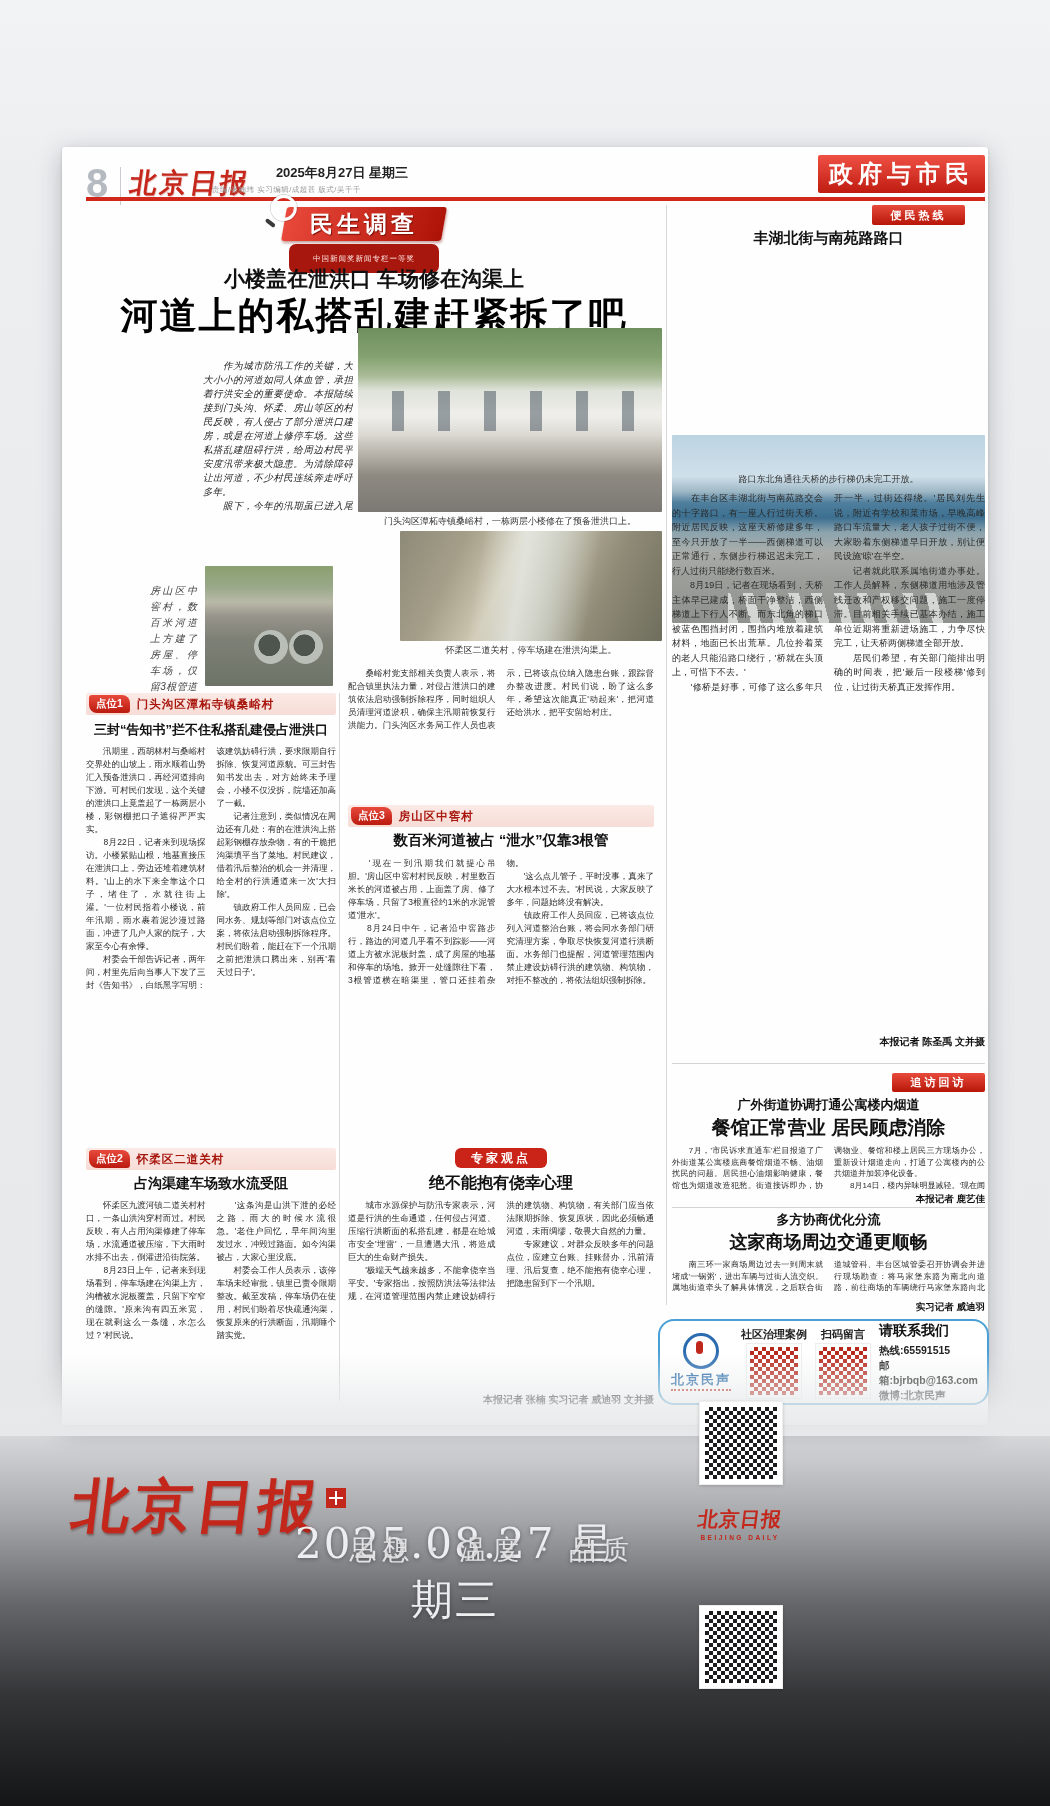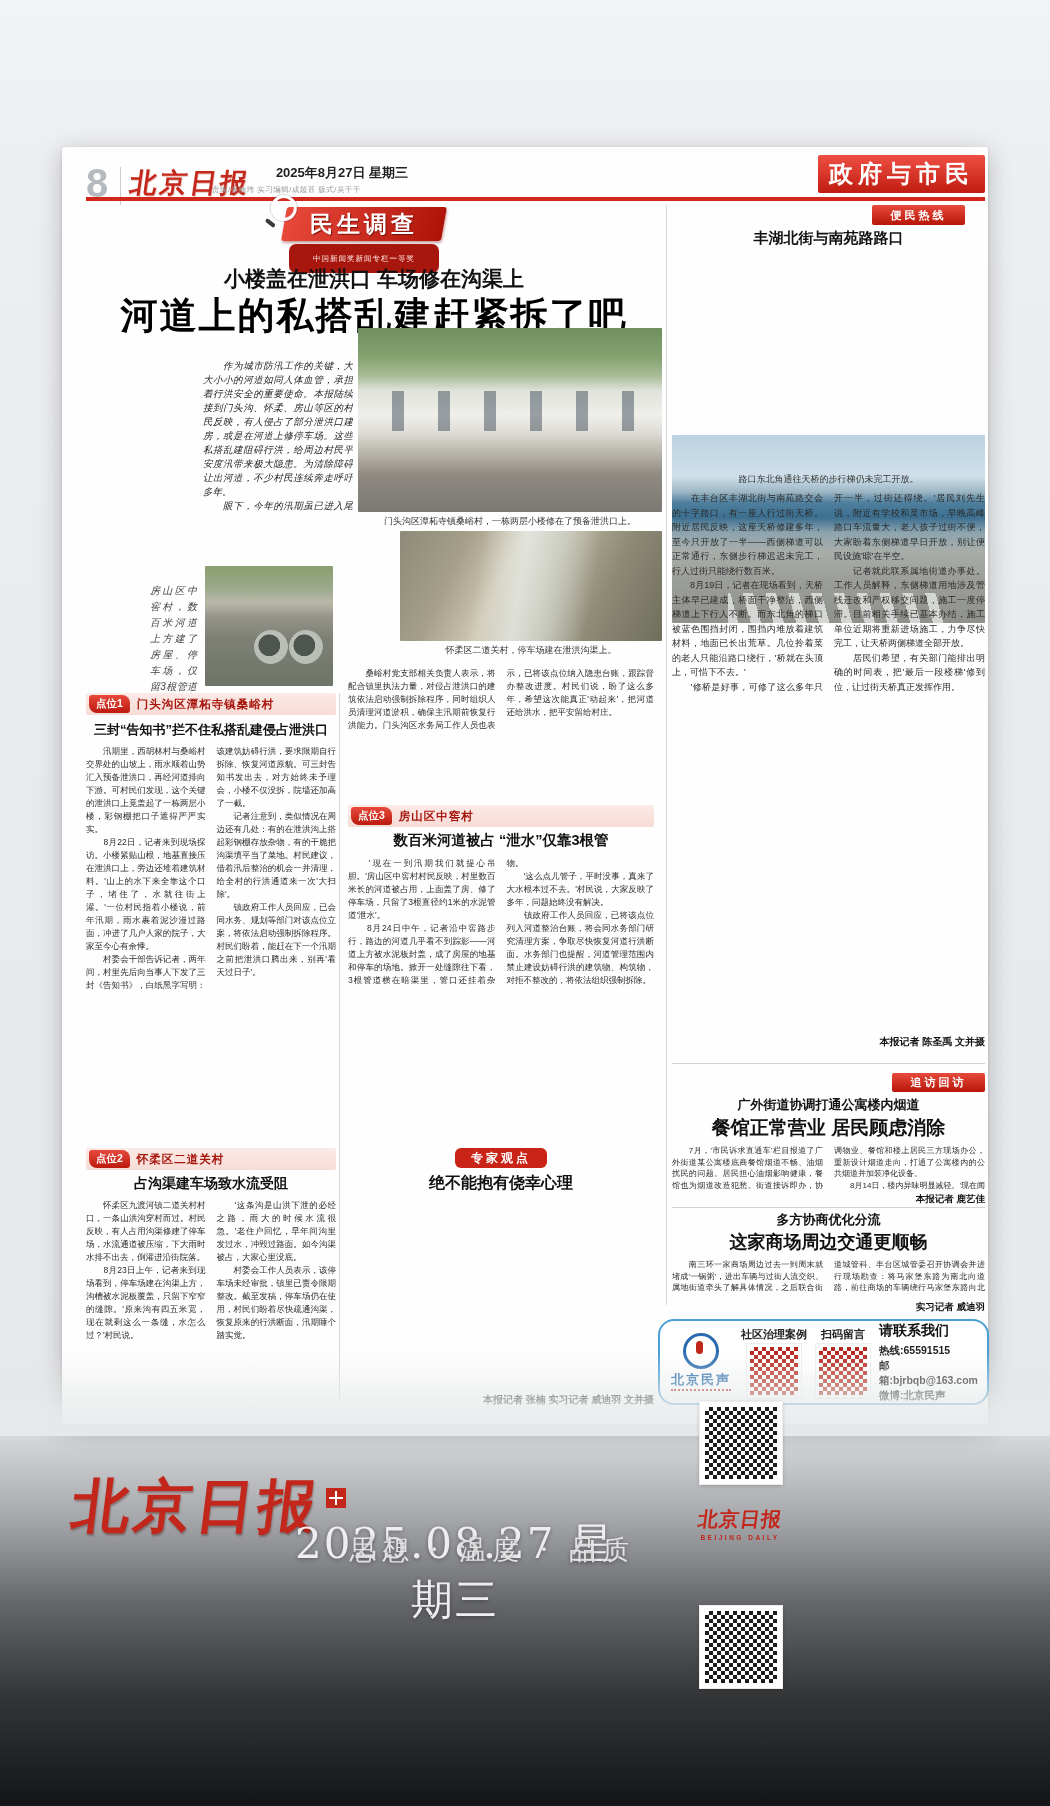--- a/index.html
+++ b/index.html
@@ -165,20 +165,23 @@
       <span class="sloc">房山区中窖村</span>
     </div>
     <div class="abs shl" style="left:286px;top:684px;width:306px;font-size:14.5px;">数百米河道被占 “泄水”仅靠3根管</div>
     <div class="abs body2" style="left:286px;top:710px;width:306px;height:288px;">　　'现在一到汛期我们就提心吊胆。'房山区中窖村村民反映，村里数百米长的河道被占用，上面盖了房、修了停车场，只留了3根直径约1米的水泥管道'泄水'。
 　　8月24日中午，记者沿中窖路步行，路边的河道几乎看不到踪影——河道上方被水泥板封盖，成了房屋的地基和停车的场地。掀开一处缝隙往下看，3根管道横在暗渠里，管口还挂着杂物。
 　　'这么点儿管子，平时没事，真来了大水根本过不去。'村民说，大家反映了多年，问题始终没有解决。
 　　镇政府工作人员回应，已将该点位列入河道整治台账，将会同水务部门研究清理方案，争取尽快恢复河道行洪断面。水务部门也提醒，河道管理范围内禁止建设妨碍行洪的建筑物、构筑物，对拒不整改的，将依法组织强制拆除。</div>
 
     <div class="abs expertlabel" style="left:393px;top:1001px;width:92px;height:20px;">专家观点</div>
     <div class="abs shl" style="left:286px;top:1026px;width:306px;font-size:16px;">绝不能抱有侥幸心理</div>
+    <div class="abs body2" style="left:286px;top:1052px;width:306px;height:192px;">　　城市水源保护与防汛专家表示，河道是行洪的生命通道，任何侵占河道、压缩行洪断面的私搭乱建，都是在给城市安全'埋雷'，一旦遭遇大汛，将造成巨大的生命财产损失。
+　　'极端天气越来越多，不能拿侥幸当平安。'专家指出，按照防洪法等法律法规，在河道管理范围内禁止建设妨碍行洪的建筑物、构筑物，有关部门应当依法限期拆除、恢复原状，因此必须畅通河道，未雨绸缪，敬畏大自然的力量。
+　　专家建议，对群众反映多年的问题点位，应建立台账、挂账督办，汛前清理、汛后复查，绝不能抱有侥幸心理，把隐患留到下一个汛期。</div>
     <div class="abs byline" style="left:286px;top:1246px;width:306px;">本报记者 张楠 实习记者 威迪羽 文并摄</div>
 
     <div class="abs tag" style="left:810px;top:58px;width:93px;height:20px;">便民热线</div>
     <div class="abs shl" style="left:610px;top:82px;width:313px;font-size:15px;">丰湖北街与南苑路路口</div>
     <div class="abs photo ph-r" style="left:610px;top:134px;width:313px;height:188px;"></div>
     <div class="abs cap" style="left:610px;top:326px;width:313px;text-align:center;">路口东北角通往天桥的步行梯仍未完工开放。</div>
     <div class="abs body2" style="left:610px;top:344px;width:313px;height:540px;font-size:9px;line-height:14.5px;">　　在丰台区丰湖北街与南苑路交会的十字路口，有一座人行过街天桥。附近居民反映，这座天桥修建多年，至今只开放了一半——西侧梯道可以正常通行，东侧步行梯迟迟未完工，行人过街只能绕行数百米。
 　　8月19日，记者在现场看到，天桥主体早已建成，桥面干净整洁，西侧梯道上下行人不断。而东北角的梯口被蓝色围挡封闭，围挡内堆放着建筑材料，地面已长出荒草。几位拎着菜的老人只能沿路口绕行，'桥就在头顶上，可惜下不去。'
 　　'修桥是好事，可修了这么多年只开一半，过街还得绕。'居民刘先生说，附近有学校和菜市场，早晚高峰路口车流量大，老人孩子过街不便，大家盼着东侧梯道早日开放，别让便民设施'晾'在半空。
 　　记者就此联系属地街道办事处。工作人员解释，东侧梯道用地涉及管线迁改和产权移交问题，施工一度停滞。目前相关手续已基本办结，施工单位近期将重新进场施工，力争尽快完工，让天桥两侧梯道全部开放。

